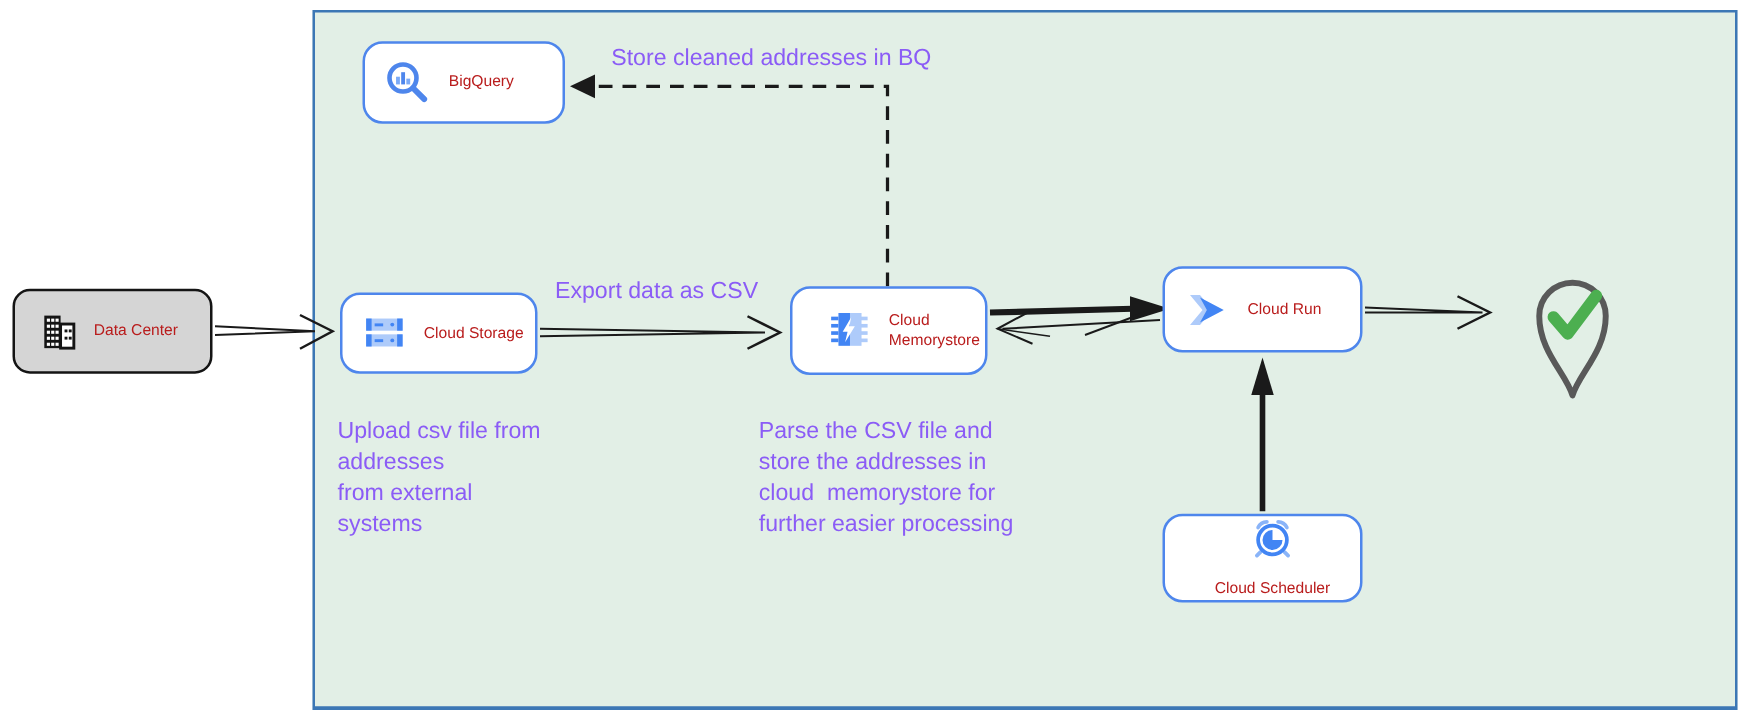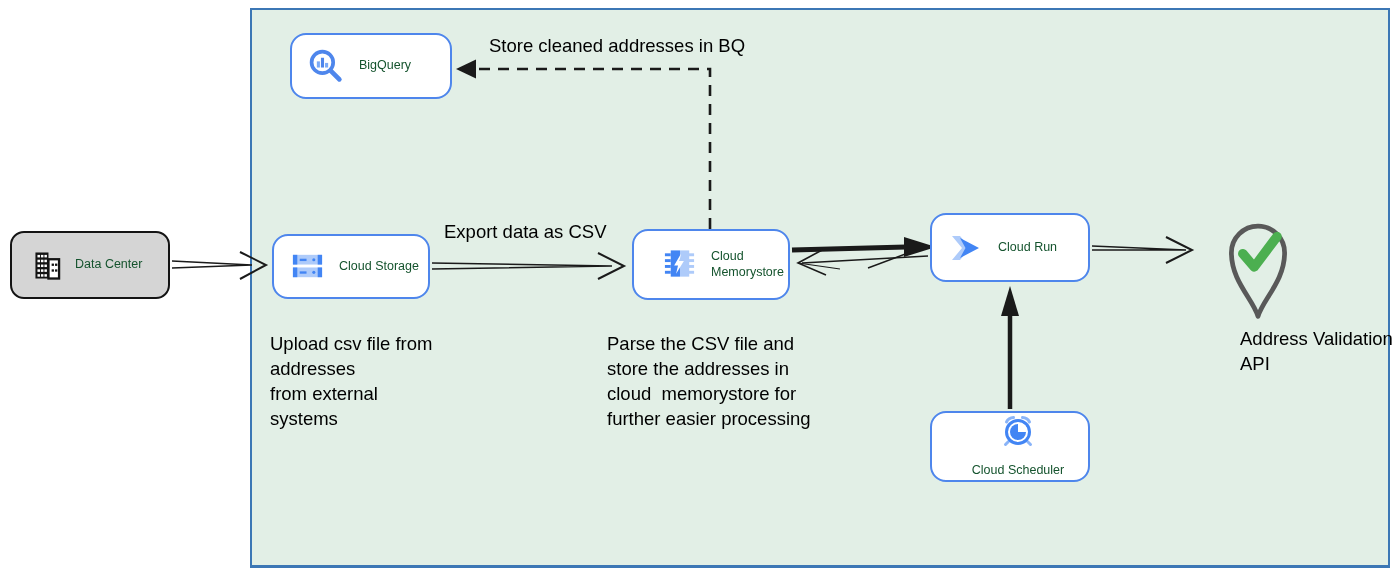--- a/index.html
+++ b/index.html
@@ -12,23 +12,23 @@
     position:absolute;left:250px;top:8px;width:1140px;height:560px;
     background:#e2efe6;border:2px solid #3c77b5;border-bottom-width:3px;
     box-sizing:border-box;
   }
   .node{
     position:absolute;display:flex;align-items:center;gap:14px;
     background:#ffffff;border:2px solid #4e86ec;border-radius:16px;
     box-sizing:border-box;padding-left:16px;
   }
   .node .icon{flex:0 0 auto;display:flex;align-items:center;justify-content:center;}
-  .node .lbl{font-size:12.5px;color:#14532d;white-space:pre-line;line-height:1.25;}
+  .node .lbl{font-size:12.5px;color:#b91c1c;white-space:pre-line;line-height:1.25;}
   .node-grey{background:#d5d5d5;border:2px solid #141414;border-radius:14px;padding-left:22px;}
-  .annot{position:absolute;font-size:18.5px;line-height:25px;color:#000000;white-space:pre-wrap;}
+  .annot{position:absolute;font-size:18.5px;line-height:25px;color:#8b5cf6;white-space:pre-wrap;}
   svg.overlay{position:absolute;left:0;top:0;pointer-events:none;}
 </style>
 </head>
 <body>
 
 <div id="canvas">
 
   <div class="green-zone"></div>
 
   <svg class="overlay" width="1400" height="580" viewBox="0 0 1400 580">
@@ -201,16 +201,14 @@
 addresses
 from external
 systems</div>
 
   <div class="annot" style="left:607px;top:331px;">Parse the CSV file and
 store the addresses in
 cloud  memorystore for
 further easier processing</div>
 
 
-  <div class="annot" style="left:1240px;top:326px;">Address Validation
-API</div>
 
 </div>
 
 </body></html>

